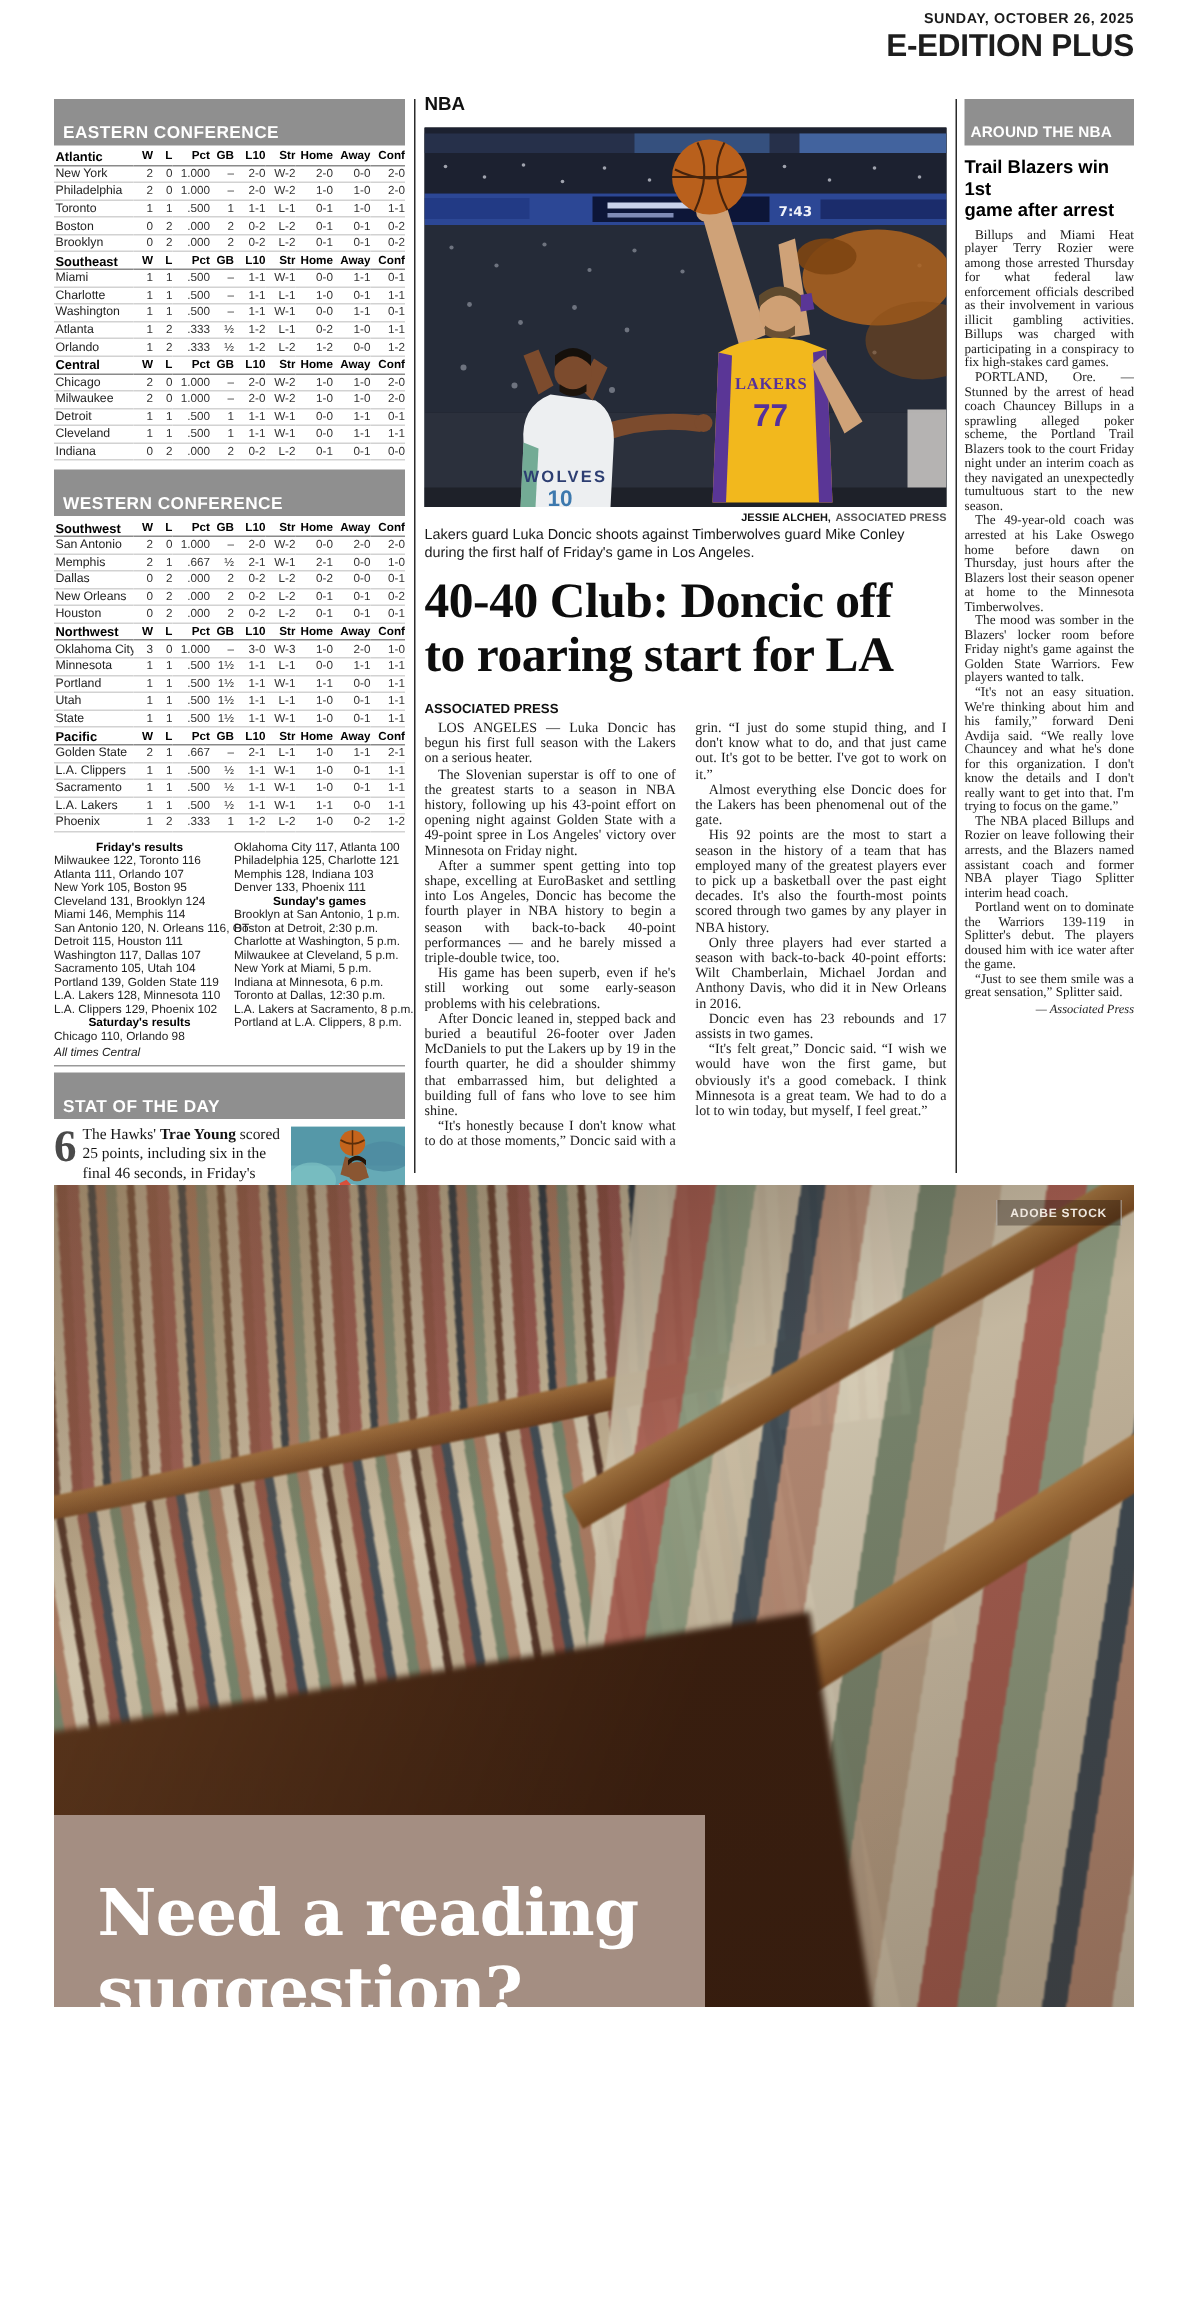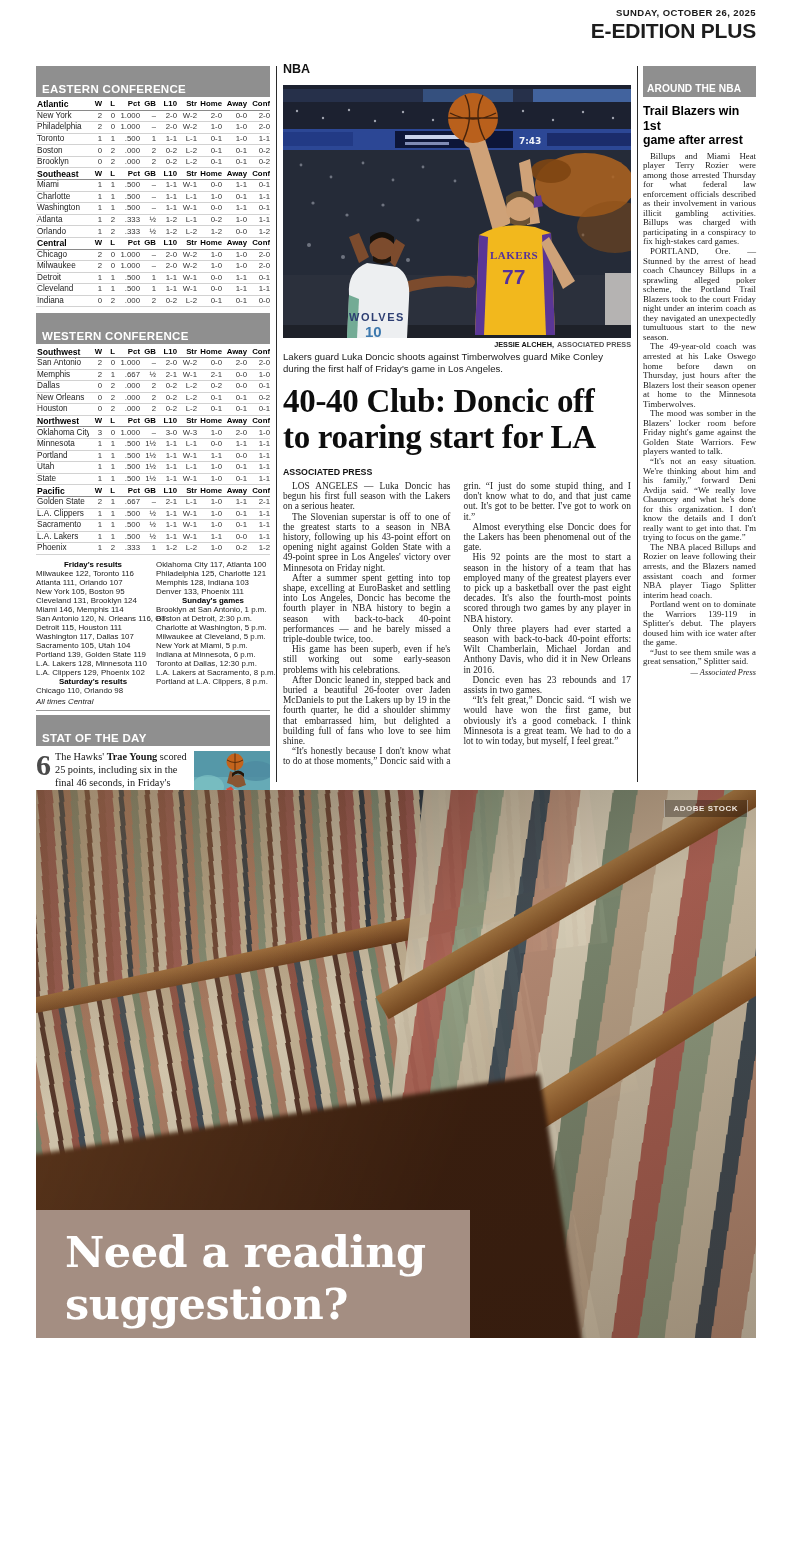--- a/index.html
+++ b/index.html
@@ -78,21 +78,21 @@
       background:repeating-linear-gradient(93deg,#dcd0b6 0 30px,#b5685a 30px 56px,#99a98c 56px 82px,#d8cbb0 82px 112px,#43525c 112px 128px,#c59880 128px 158px,#e6dcc4 158px 190px,#84947a 190px 214px,#c8b094 214px 244px)}
   .beam{right:-90px;top:300px;width:600px;height:34px;transform:rotate(-32deg);background:linear-gradient(#b8854a,#8a5526)}
   .beam2{right:-130px;top:70px;width:540px;height:26px;transform:rotate(-30deg);background:linear-gradient(#a97a44,#7c4c22)}
   .floor{left:-50px;bottom:-70px;width:580px;height:290px;transform:rotate(-9deg);filter:blur(2px);
       background:linear-gradient(120deg,#613a1e,#3c2010 70%)}
   .ad-shade{position:absolute;inset:0;
       background:radial-gradient(circle at 8% 0%,rgba(245,190,130,.22),rgba(0,0,0,0) 38%),
                  linear-gradient(160deg,rgba(20,10,5,.45) 0%,rgba(20,10,5,.08) 40%,rgba(40,20,10,.3) 100%)}
   .stock-tag{position:absolute;top:10px;right:8px;font-size:8px;font-weight:700;letter-spacing:.5px;color:#efe7de;
       background:rgba(25,15,10,.35);padding:4px 9px;border-left:1px solid rgba(255,255,255,.4);border-right:1px solid rgba(255,255,255,.4)}
-  .ad-overlay{position:absolute;left:0;top:420px;width:434px;height:250px;background:#a48e82;padding:16px 0 0 29px}
+  .ad-overlay{position:absolute;left:0;top:420px;width:434px;height:250px;background:#a48e82;padding:40px 0 0 29px}
   .ad-h{font-family:"DejaVu Serif",serif;font-weight:700;font-size:43px;line-height:52px;color:#fff;letter-spacing:-.5px}
   .ad-sub{margin-top:15px;font-family:"Liberation Serif",serif;font-size:25px;line-height:31px;color:#f7f2ec}
 </style>
 </head>
 <body>
 
 <header class="masthead">
   <div class="date">SUNDAY, OCTOBER 26, 2025</div>
   <div class="edition">E-EDITION PLUS</div>
 </header>

